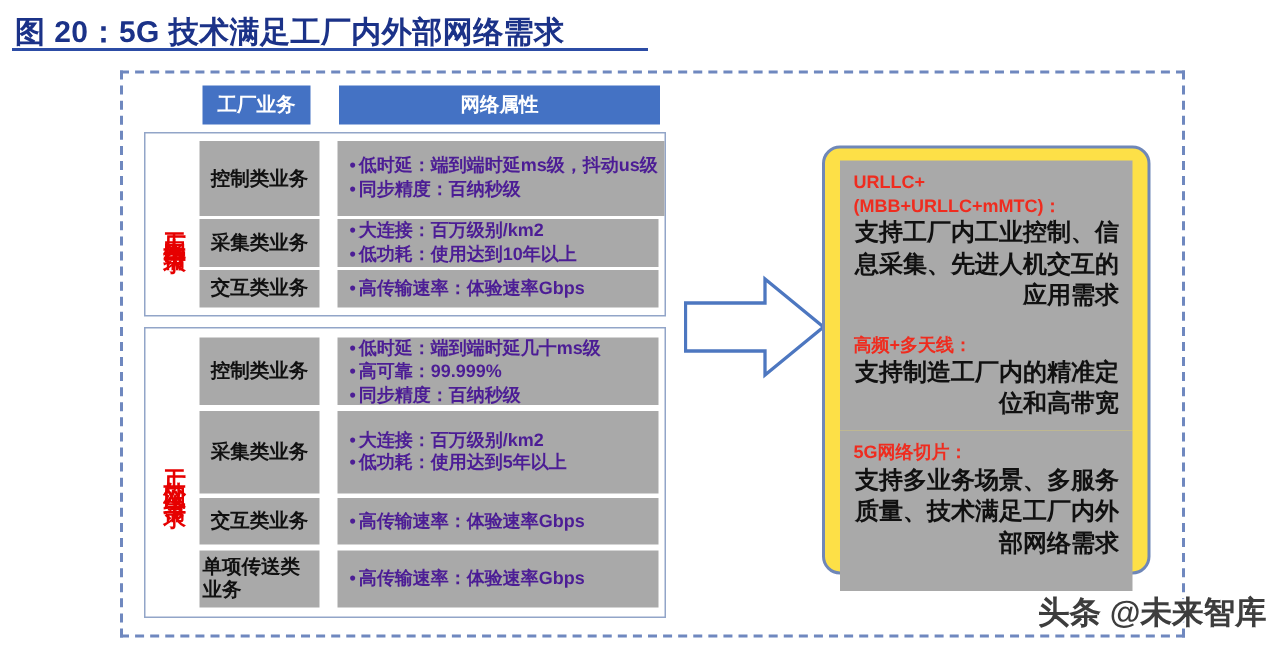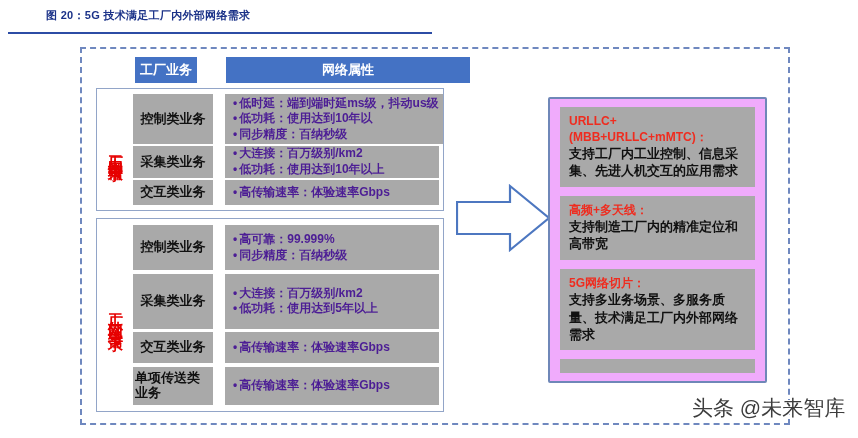--- a/index.html
+++ b/index.html
@@ -6,43 +6,43 @@
   html, body { background: #ffffff; }
   body {
     font-family: "Liberation Sans", "DejaVu Sans", sans-serif;
     width: 858px; height: 438px; position: relative; overflow: hidden;
   }
   .canvas { position: absolute; inset: 0; background: #ffffff; }
 
   
   .fig-title {
     position: absolute; left: 10px; top: 8px;
-    font-size: 11px; font-weight: 700; color: #1b3288;
-    letter-spacing: 0.3px; white-space: nowrap; margin-left: 36px;
+    font-size: 20px; font-weight: 700; color: #1b3288;
+    letter-spacing: 0.3px; white-space: nowrap;
   }
   .title-underline {
     position: absolute; left: 8px; top: 32px; width: 424px; height: 2px;
     background: #2c4ca5;
   }
 
   
   .outer-dashed {
     position: absolute; left: 80px; top: 47px; width: 710px; height: 378px;
     border: 2px dashed #6f88bf; background: transparent;
   }
 
   
   .col-hdr {
     position: absolute; top: 57px; height: 26px;
     background: #4472c4; color: #ffffff;
     display: flex; align-items: center; justify-content: center;
     font-size: 13px; font-weight: 600;
   }
-  .hdr-business { left: 135px; width: 62px; }
-  .hdr-attr     { left: 226px; width: 244px; }
+  .hdr-business { left: 135px; width: 72px; }
+  .hdr-attr     { left: 226px; width: 214px; }
 
   
   .group {
     position: absolute; left: 96px; width: 348px;
     border: 1.5px solid #92a5c8; background: #ffffff;
   }
   .group-1 { top: 88px;  height: 123px; }
   .group-2 { top: 218px; height: 194px; }
 
   .vlabel {
@@ -82,34 +82,34 @@
     white-space: nowrap;
   }
   .bullet::before { content: "•"; margin-right: 2px; }
 
   
   .arrow-wrap { position: absolute; left: 456px; top: 183px; width: 96px; height: 70px; }
 
   
   .solutions {
     position: absolute; left: 548px; top: 97px; width: 219px; height: 286px;
-    border: 2px solid #6f87b8; background: #f0abfc; border-radius: 2px;
+    border: 2px solid #6f87b8; background: #fde047; border-radius: 12px;
     display: flex; flex-direction: column; justify-content: space-between;
     padding: 8px 10px;
   }
   .sol {
     background: #a9a9a9; padding: 7px 9px;
   }
   .sol-title { color: #ef2c1f; font-weight: 700; font-size: 12px; line-height: 1.3; }
-  .sol-body  { color: #111;    font-weight: 600; font-size: 13px; line-height: 1.32; }
+  .sol-body  { color: #111;    font-weight: 600; font-size: 16px; line-height: 1.32; text-align: right; }
 
   
   .watermark {
     position: absolute; left: 692px; top: 394px;
-    font-size: 21px; font-weight: 400; color: #3d3d3d; white-space: nowrap;
+    font-size: 21px; font-weight: 700; color: #3d3d3d; white-space: nowrap;
     text-shadow:
       -1px -1px 0 #fff, 1px -1px 0 #fff, -1px 1px 0 #fff, 1px 1px 0 #fff,
       0 -1px 0 #fff, 0 1px 0 #fff, -1px 0 0 #fff, 1px 0 0 #fff;
     z-index: 5;
   }
 </style>
 </head>
 <body>
 
 <div class="canvas">
@@ -122,21 +122,20 @@
   <div class="col-hdr hdr-business">工厂业务</div>
   <div class="col-hdr hdr-attr">网络属性</div>
 
   <div class="group group-1">
     <div class="vlabel">工厂内网络需求</div>
     <div class="rows g1">
       <div class="row">
         <div class="biz-cell">控制类业务</div>
         <div class="attr-cell">
           <div class="bullet">低时延：端到端时延ms级，抖动us级</div>
-          <div class="bullet">低功耗：使用达到10年以</div>
           <div class="bullet">同步精度：百纳秒级</div>
         </div>
       </div>
       <div class="row">
         <div class="biz-cell">采集类业务</div>
         <div class="attr-cell">
           <div class="bullet">大连接：百万级别/km2</div>
           <div class="bullet">低功耗：使用达到10年以上</div>
         </div>
       </div>
@@ -148,20 +147,21 @@
       </div>
     </div>
   </div>
 
   <div class="group group-2">
     <div class="vlabel">工厂外网络需求</div>
     <div class="rows g2">
       <div class="row">
         <div class="biz-cell">控制类业务</div>
         <div class="attr-cell">
+          <div class="bullet">低时延：端到端时延几十ms级</div>
           <div class="bullet">高可靠：99.999%</div>
           <div class="bullet">同步精度：百纳秒级</div>
         </div>
       </div>
       <div class="row">
         <div class="biz-cell">采集类业务</div>
         <div class="attr-cell">
           <div class="bullet">大连接：百万级别/km2</div>
           <div class="bullet">低功耗：使用达到5年以上</div>
         </div>

